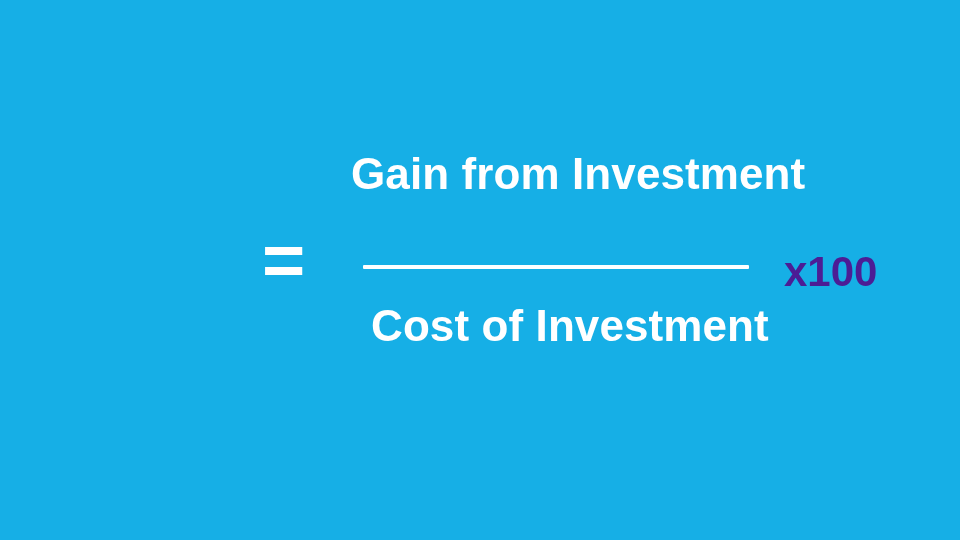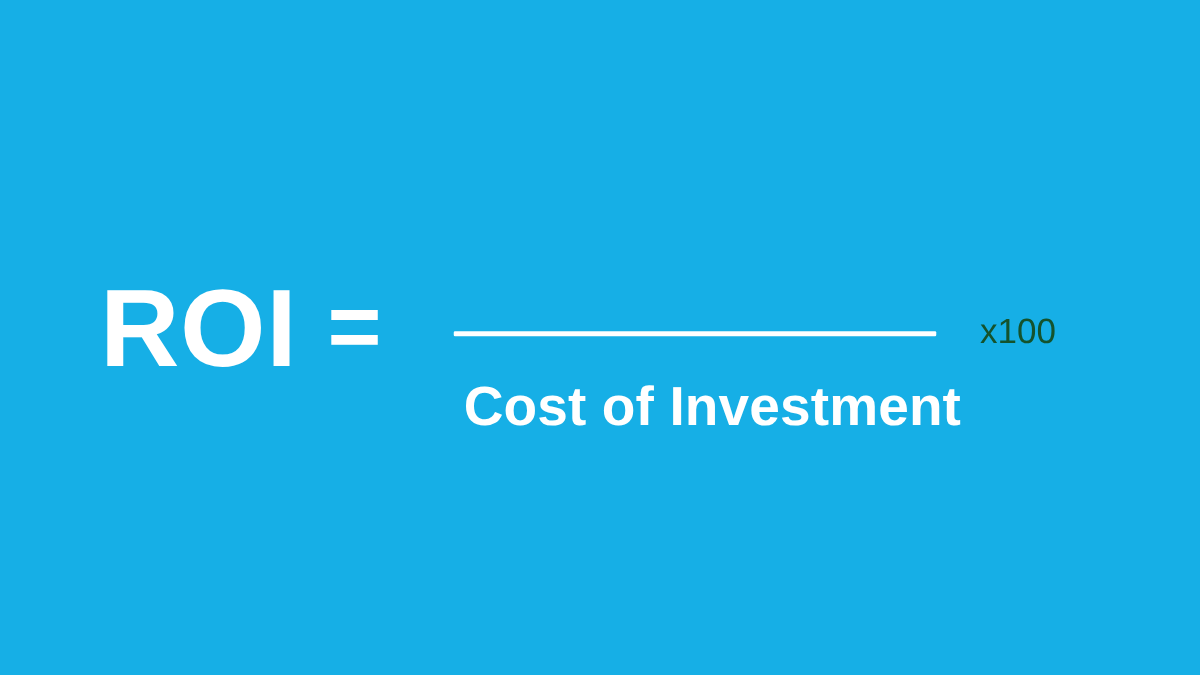--- a/index.html
+++ b/index.html
@@ -92,38 +92,38 @@
   #denominator-line {
     left: 31px;
     top: 164px;
   }
 
   
   #multiplier {
     position: absolute;
     left: 784px;
     top: 251px;
-    font-size: 28px;
-    font-weight: 400;
-    color: #14532d;
+    font-size: 42px;
+    font-weight: 700;
+    color: #4c1d95;
     line-height: 1;
     white-space: nowrap;
   }
 </style>
 </head>
 <body>
 
 <div id="slide">
 
-  <div id="roi-label">ROI</div>
 
   <div id="equals-sign">=</div>
 
   <div id="fraction">
 
+    <div class="frac-line" id="numerator-line-1">Gain from Investment</div>
 
 
     <div id="fraction-bar"></div>
 
     <div class="frac-line" id="denominator-line">Cost of Investment</div>
 
   </div>
 
   <div id="multiplier">x100</div>
 

